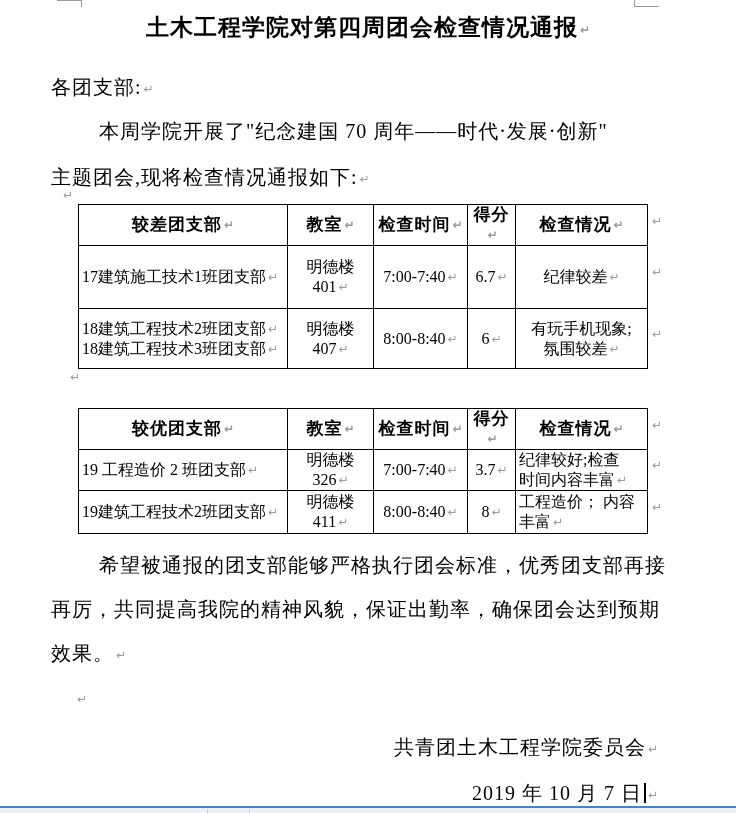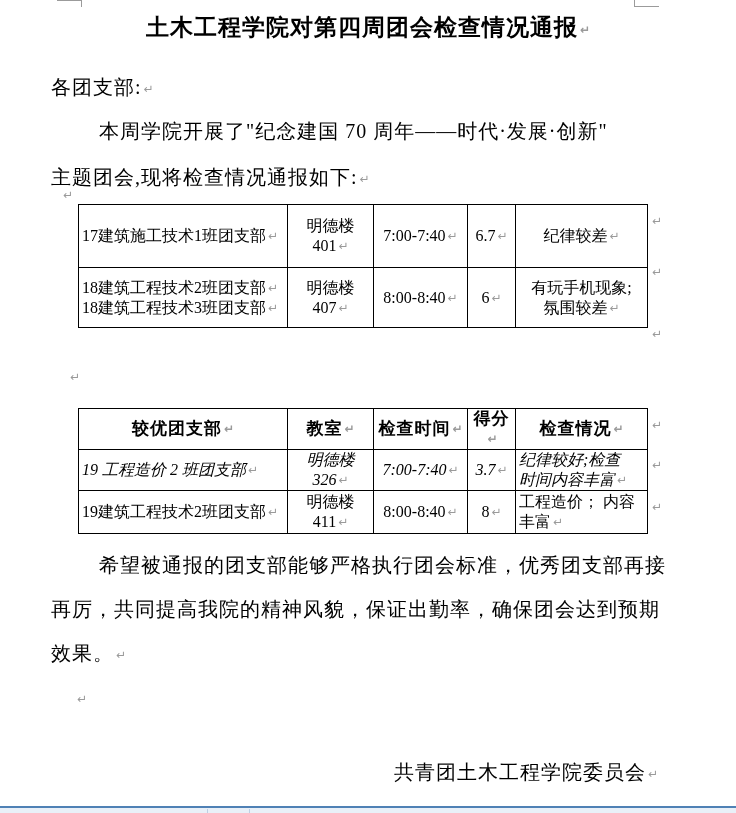--- a/index.html
+++ b/index.html
@@ -25,23 +25,23 @@
   }
   .freemark{position:absolute;font-size:12px;color:#9a9a9a;font-family:"DejaVu Sans",sans-serif;}
   
   table{position:absolute;left:78px;border-collapse:collapse;table-layout:fixed;}
   td,th{border:1px solid #000;vertical-align:middle;overflow:hidden;
         font-size:16px;padding:0 3px;line-height:20px;}
   th{font-size:17px;font-weight:bold;text-align:center;letter-spacing:1px;}
   td{text-align:center;}
   td.left{text-align:left;}
   .t1 .hrow{height:38px;} .t1 .r1{height:63px;} .t1 .r2{height:60px;}
-  .t2 .hrow{height:38px;margin-top:48px;} .t2 .r1{height:41px;font-style:italic;} .t2 .r2{height:43px;margin-left:12px;}
+  .t2 .hrow{height:38px;margin-top:48px;} .t2 .r1{height:41px;} .t2 .r2{height:43px;margin-left:12px;}
   
-  .rightline{position:absolute;left:0;width:658px;text-align:right;font-size:20px;letter-spacing:1px;white-space:nowrap;margin-top:25px;}
+  .rightline{position:absolute;left:0;width:658px;text-align:right;font-size:20px;letter-spacing:1px;white-space:nowrap;}
   .caret{display:inline-block;width:2px;height:20px;background:#000;vertical-align:-3px;margin-left:2px;}
   
   .statusbar{
     position:absolute;left:0;top:806px;width:736px;height:7px;
     background:#e9f0f8;border-top:2px solid #4f81b5;box-sizing:border-box;
   }
   .statusbar .divider{position:absolute;top:1px;width:1px;height:4px;background:#bccfe4;}
 </style>
 </head>
 <body>
@@ -61,20 +61,27 @@
 
 <table class="t1" style="top:204px">
   <colgroup>
       <col style="width:209px">
       <col style="width:86px">
       <col style="width:94px">
       <col style="width:48px">
       <col style="width:132px">
     </colgroup>
   <tbody>
+      <tr class="hrow">
+    <th><span>较差团支部</span><span class="pmark">↵</span></th>
+    <th><span>教室</span><span class="pmark">↵</span></th>
+    <th><span>检查时间</span><span class="pmark">↵</span></th>
+    <th><span>得分</span><span class="pmark">↵</span></th>
+    <th><span>检查情况</span><span class="pmark">↵</span></th>
+  </tr>
   <tr class="r1">
     <td class="left"><span>17建筑施工技术1班团支部</span><span class="pmark">↵</span></td>
     <td><span>明德楼 401</span><span class="pmark">↵</span></td>
     <td><span>7:00-7:40</span><span class="pmark">↵</span></td>
     <td><span>6.7</span><span class="pmark">↵</span></td>
     <td><span>纪律较差</span><span class="pmark">↵</span></td>
   </tr>
   <tr class="r2">
     <td class="left">
       <div><span>18建筑工程技术2班团支部</span><span class="pmark">↵</span></div>

